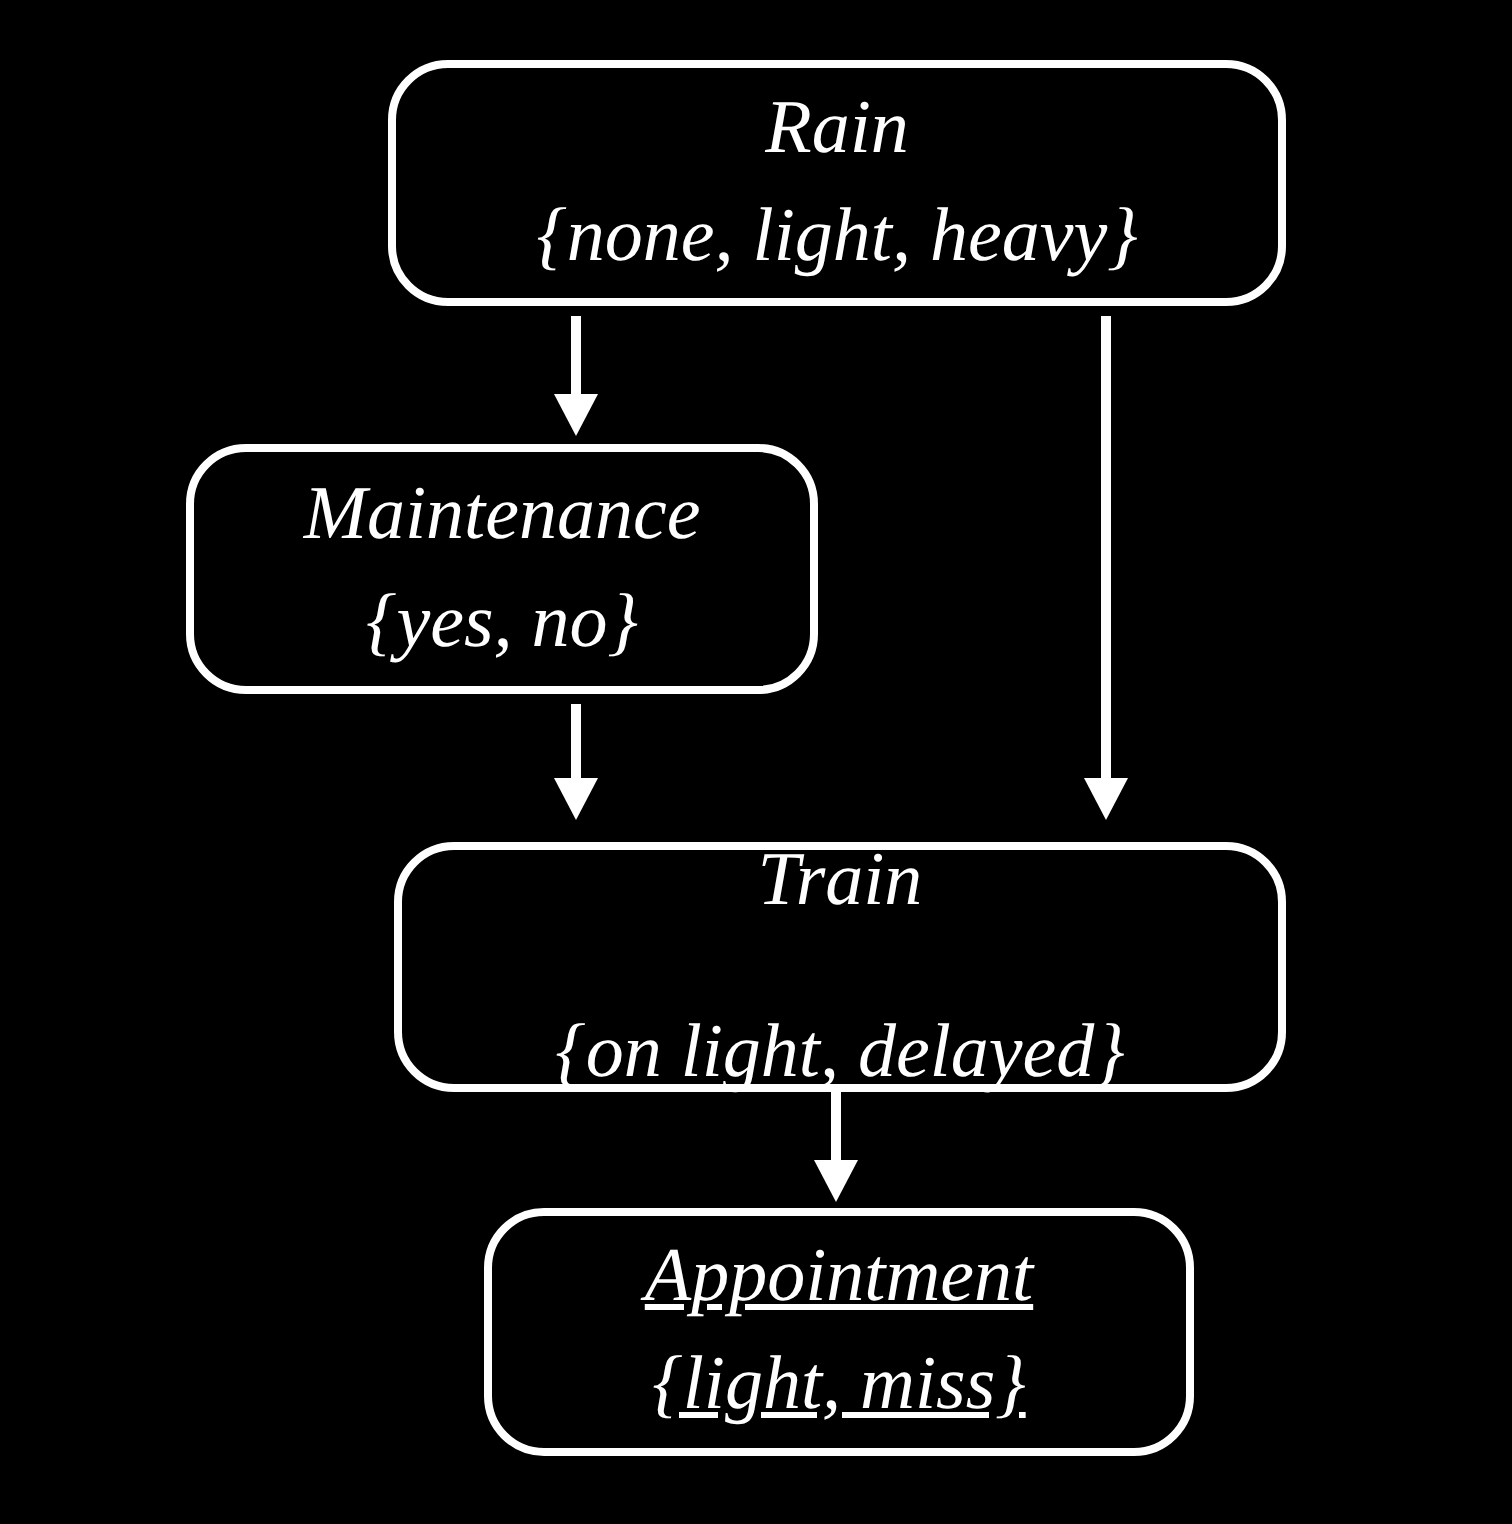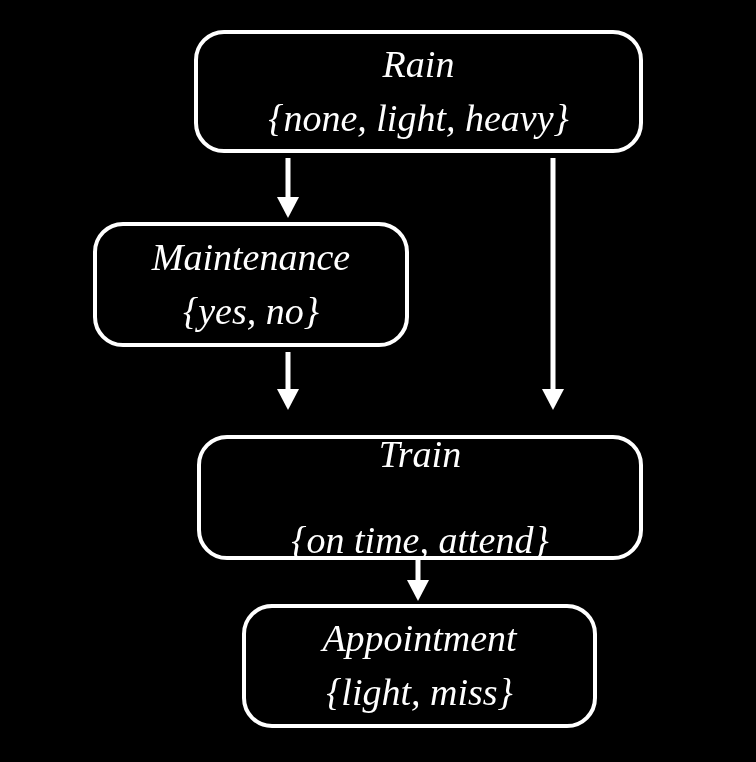--- a/index.html
+++ b/index.html
@@ -28,22 +28,22 @@
     justify-content: center;
     text-align: center;
     font-style: italic;
     font-size: 38px;
     line-height: 1.42;
   }
   .node .node-title { display: block; }
   .node .node-values { display: block; }
   #node-rain         { left: 194px; top: 30px;  width: 449px; height: 123px; }
   #node-maintenance  { left: 93px;  top: 222px; width: 316px; height: 125px; }
-  #node-train        { left: 197px; top: 435px; width: 446px; height: 125px; gap: 32px; }
-  #node-appointment  { left: 242px; top: 604px; width: 355px; height: 124px; }
+  #node-train        { left: 197px; top: 421px; width: 446px; height: 125px; gap: 32px; }
+  #node-appointment  { left: 242px; top: 604px; width: 355px; height: 124px; text-decoration: underline; }
   .edges-layer {
     position: absolute;
     left: 0; top: 0;
     width: 756px;
     height: 762px;
     pointer-events: none;
   }
 </style>
 </head>
 <body>
@@ -78,21 +78,21 @@
     <span class="node-values">{none, light, heavy}</span>
   </div>
 
   <div class="node" id="node-maintenance">
     <span class="node-title">Maintenance</span>
     <span class="node-values">{yes, no}</span>
   </div>
 
   <div class="node" id="node-train">
     <span class="node-title">Train</span>
-    <span class="node-values">{on time, attend}</span>
+    <span class="node-values">{on light, delayed}</span>
   </div>
 
   <div class="node" id="node-appointment">
     <span class="node-title">Appointment</span>
     <span class="node-values">{light, miss}</span>
   </div>
 
 </div>
 
 </body></html>

